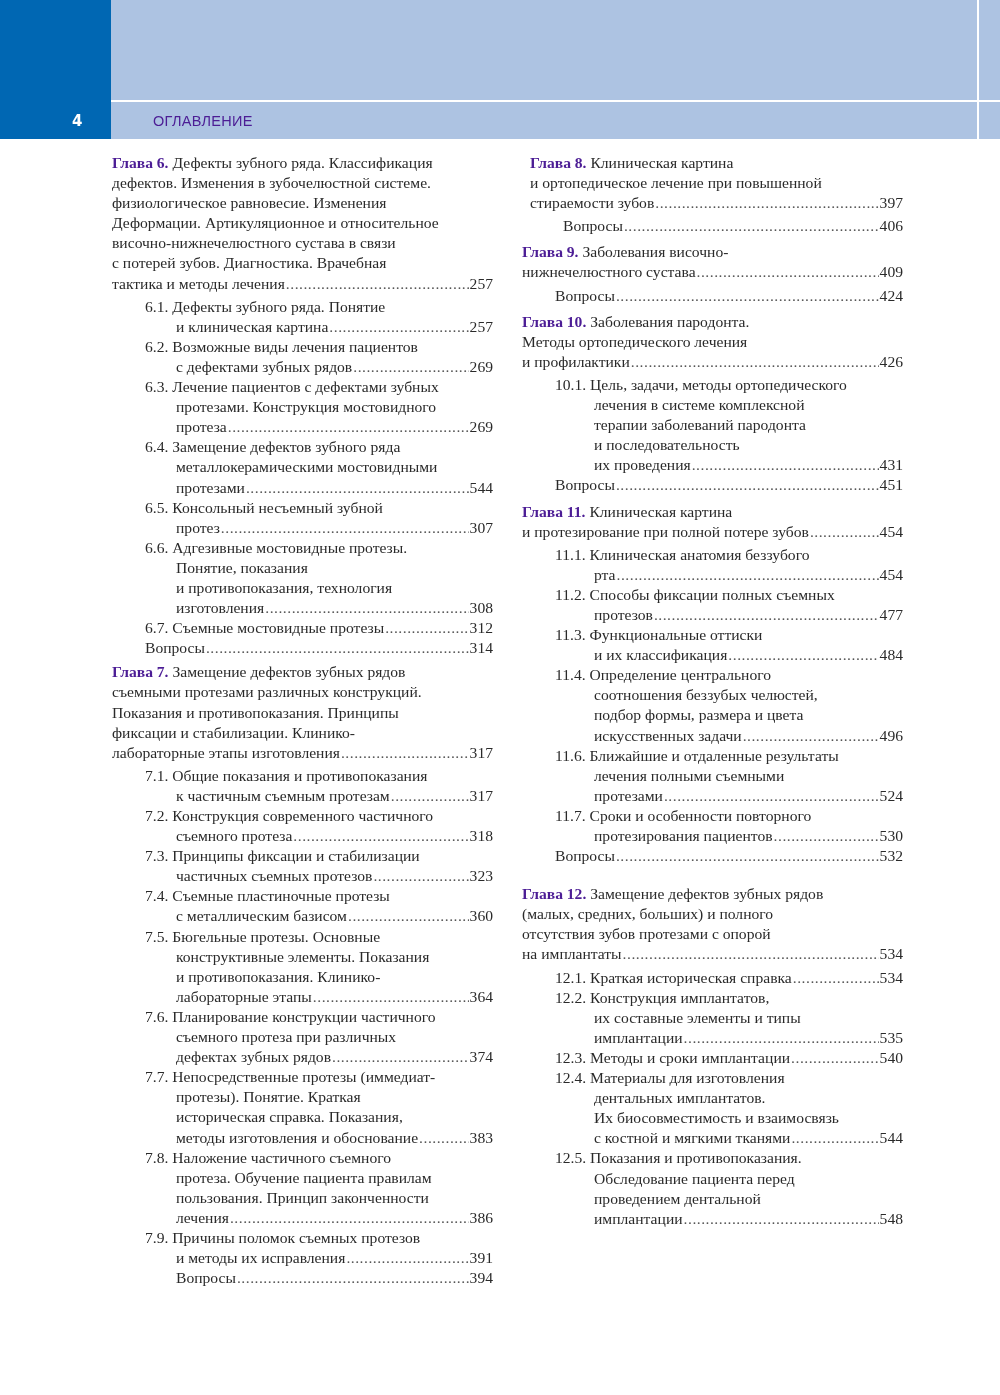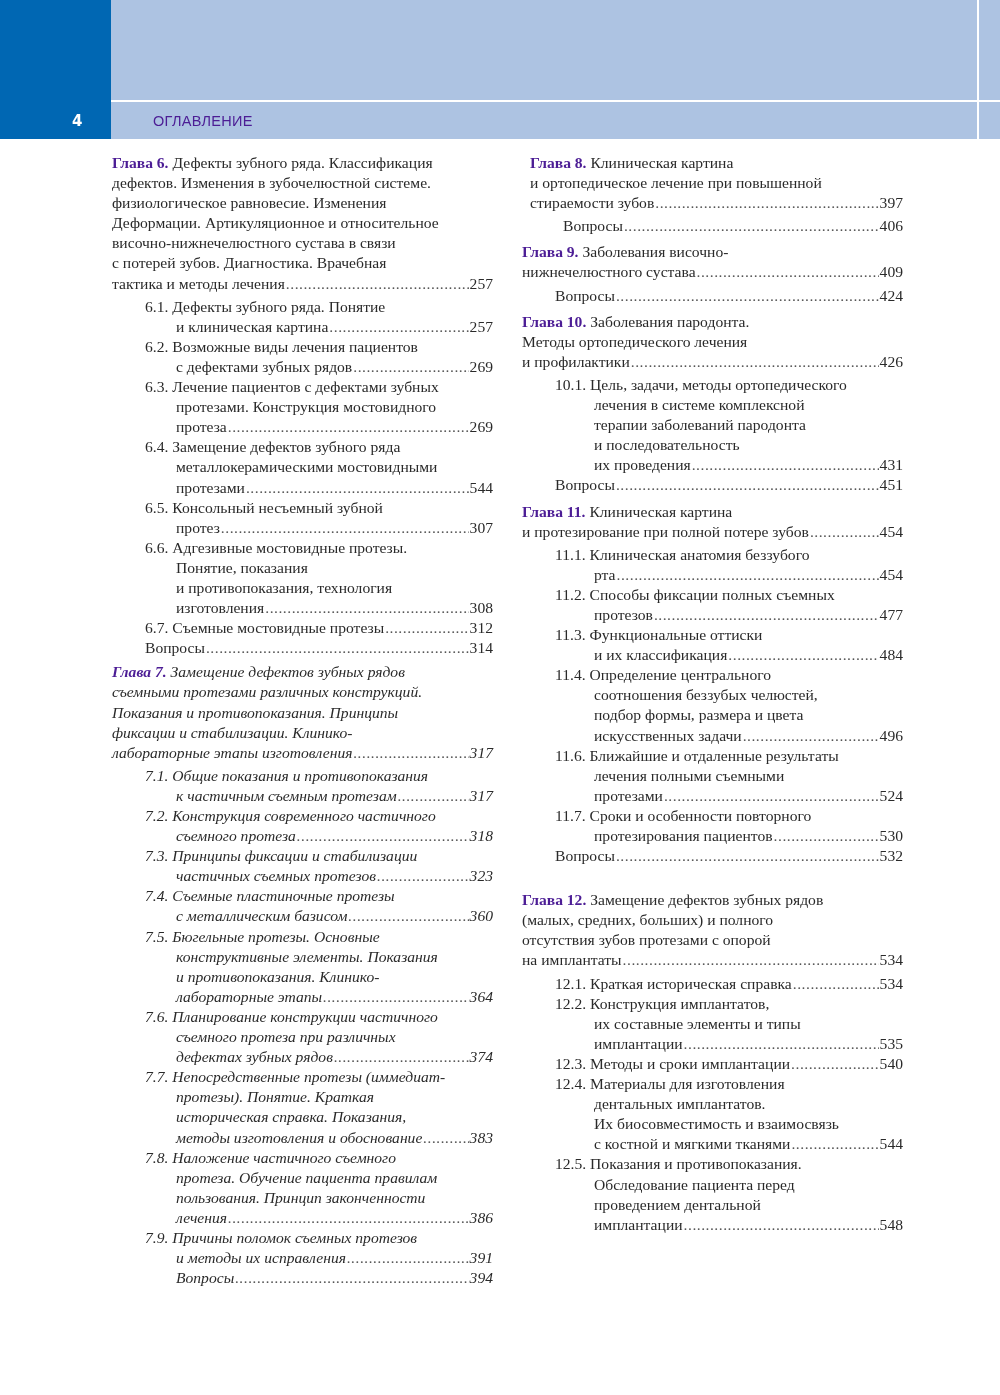--- a/index.html
+++ b/index.html
@@ -113,21 +113,21 @@
             <span class="pg">312</span>
           </div>
         </div>
       </div>
       <div class="line q">
         <span class="t">Вопросы</span>
         <span class="dots"></span>
         <span class="pg">314</span>
       </div>
     </div>
-    <div class="ch" style="margin-bottom: 16px; font-style: italic;">
+    <div class="ch" style="margin-bottom: 16px;">
       <div class="plain ch-title"><b>Глава 7.</b> <span>Замещение дефектов зубных рядов</span></div>
       <div class="plain ch-title"><span>съемными протезами различных конструкций.</span></div>
       <div class="plain ch-title"><span>Показания и противопоказания. Принципы</span></div>
       <div class="plain ch-title"><span>фиксации и стабилизации. Клинико-</span></div>
       <div class="line ">
         <span class="t">лабораторные этапы изготовления</span>
         <span class="dots"></span>
         <span class="pg">317</span>
       </div>
       <div style="margin-top: 3px;">
@@ -268,21 +268,21 @@
             <span class="pg">431</span>
           </div>
         </div>
       </div>
       <div class="line q">
         <span class="t">Вопросы</span>
         <span class="dots"></span>
         <span class="pg">451</span>
       </div>
     </div>
-    <div class="ch" style="margin-bottom: 24px;">
+    <div class="ch" style="margin-bottom: 18px;">
       <div class="plain ch-title"><b>Глава 11.</b> <span>Клиническая картина</span></div>
       <div class="line ">
         <span class="t">и протезирование при полной потере зубов</span>
         <span class="dots"></span>
         <span class="pg">454</span>
       </div>
       <div style="margin-top: 3px;">
         <div class="sub w2">
           <div class="plain">11.1. Клиническая анатомия беззубого</div>
           <div class="line cont">

